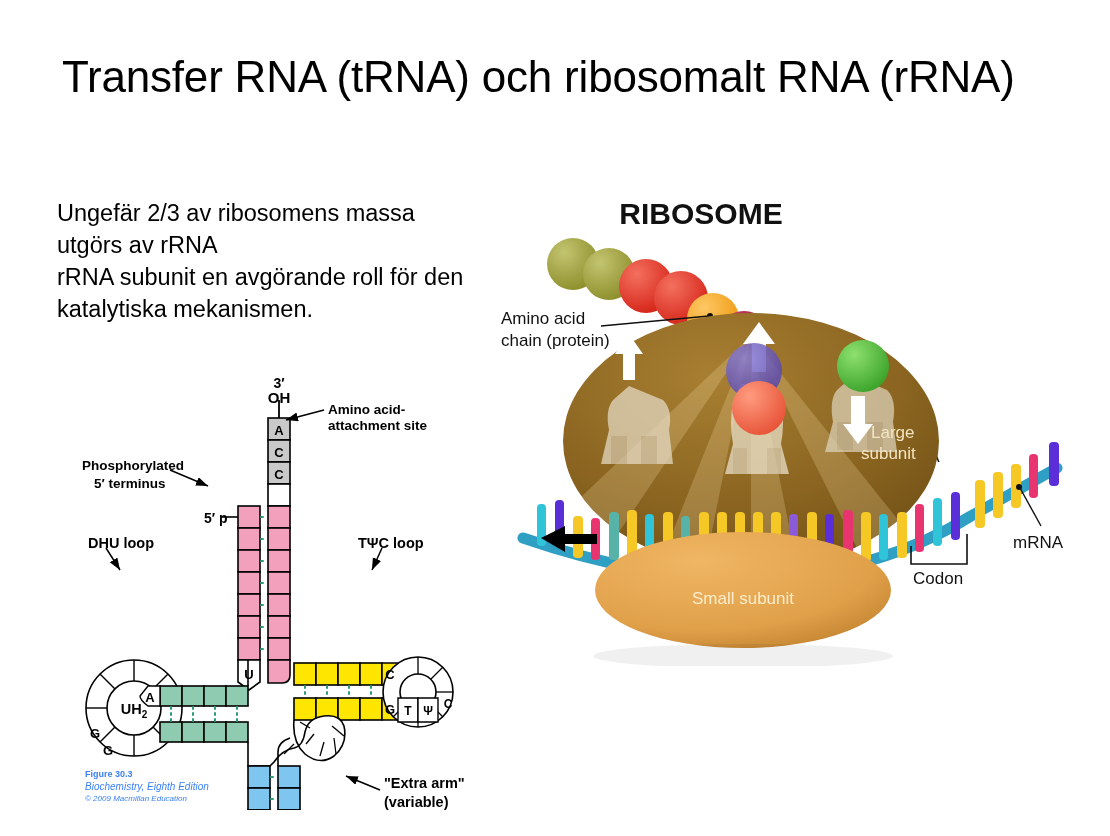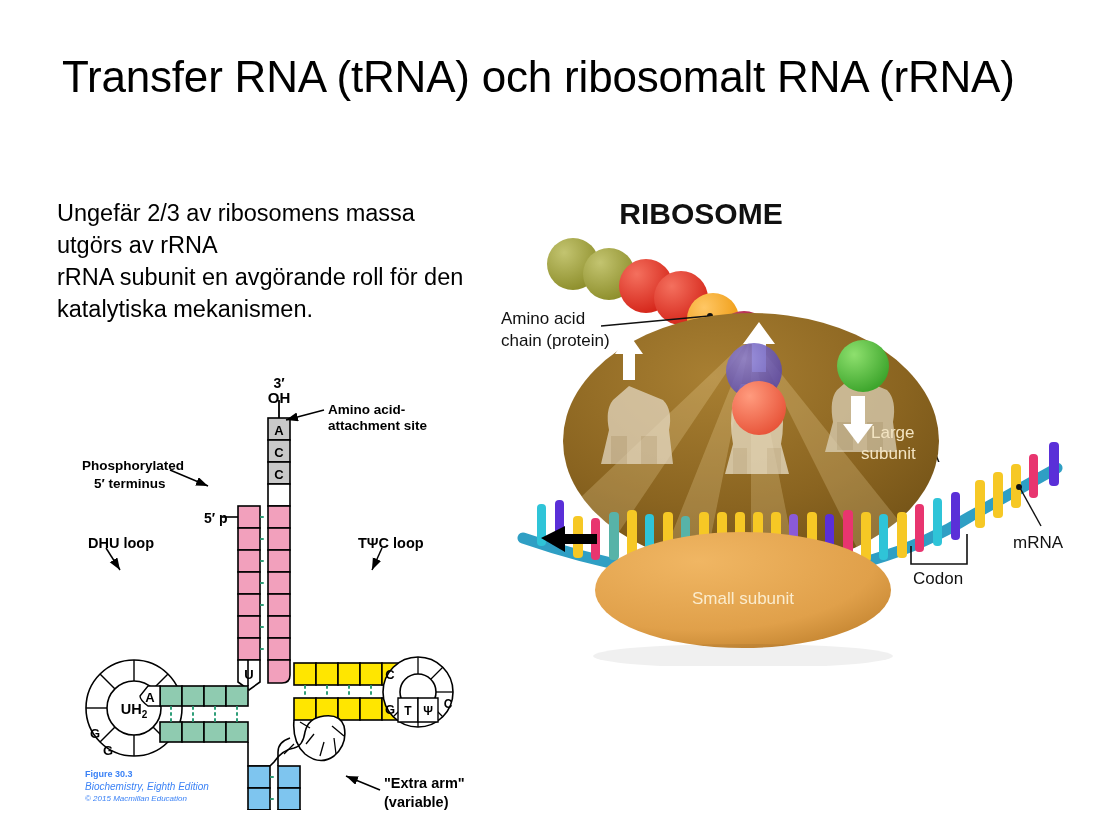--- a/index.html
+++ b/index.html
@@ -272,21 +272,21 @@
         <text x="322" y="437" font-size="14.5" font-weight="bold">(variable)</text>
 
         <text x="292" y="540" font-size="14.5" font-weight="bold">Anticodon</text>
         <text x="292" y="559" font-size="14.5" font-weight="bold">loop</text>
       </g>
     </svg>
 
     <div class="cap">
       <div class="c1">Figure 30.3</div>
       <div class="c2">Biochemistry, Eighth Edition</div>
-      <div class="c3">© 2015 Macmillan Education</div>
+      <div class="c3">© 2009 Macmillan Education</div>
     </div>
   </div>
 
   <div class="ribo">
     <svg width="610" height="480" viewBox="0 0 610 480" xmlns="http://www.w3.org/2000/svg">
       <defs>
         <radialGradient id="gLarge" cx="40%" cy="25%" r="85%">
           <stop offset="0%" stop-color="#a87f32"></stop>
           <stop offset="60%" stop-color="#8a6420"></stop>
           <stop offset="100%" stop-color="#6e4f15"></stop>

